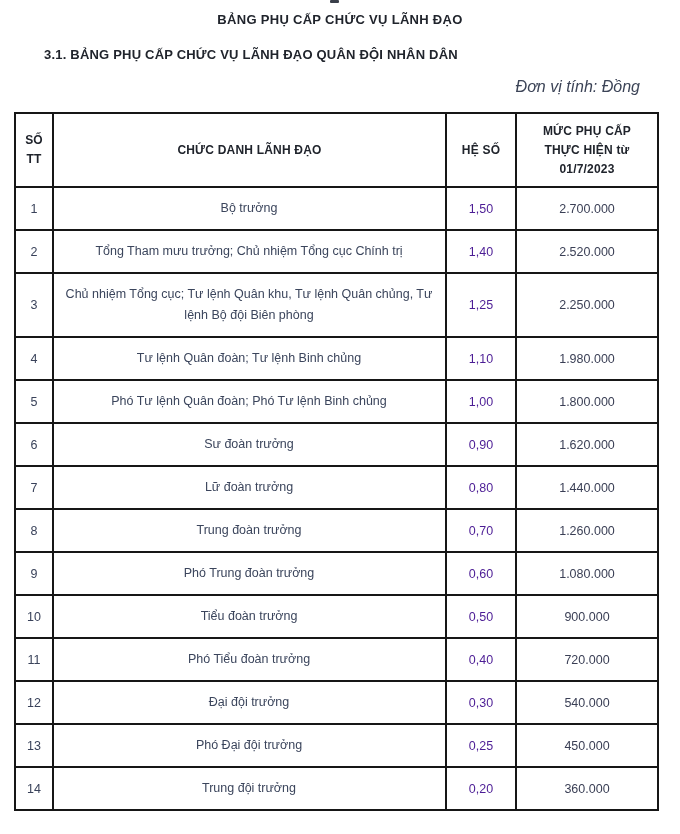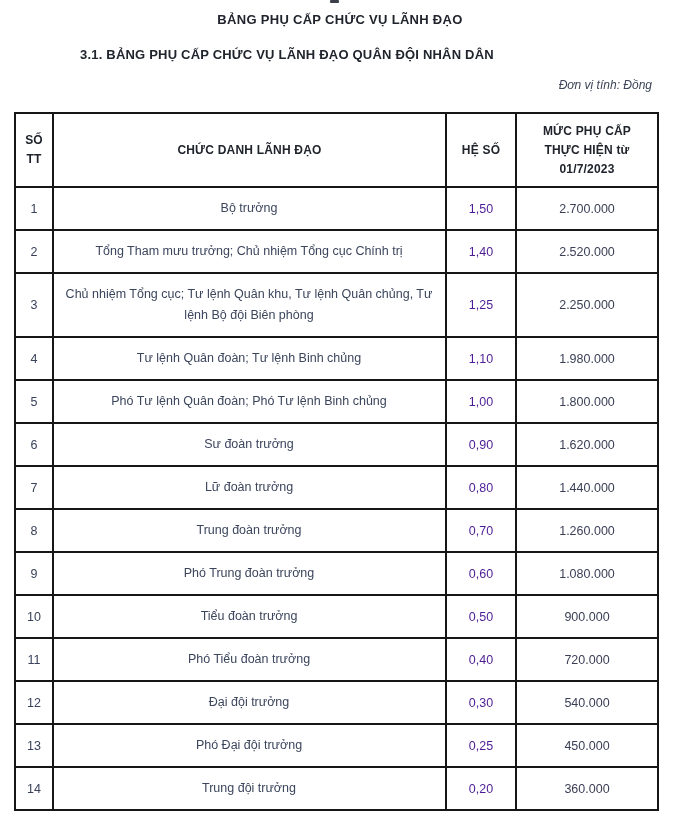--- a/index.html
+++ b/index.html
@@ -29,27 +29,26 @@
     letter-spacing: 0.3px;
     color: #20242c;
   }
   .doc-subtitle {
     position: absolute;
     top: 47px; left: 44px;
     font-size: 13px;
     font-weight: bold;
     letter-spacing: 0.2px;
     color: #20242c;
-    margin-left: 36px;
   }
   .unit-note {
     position: absolute;
     top: 78px;
-    right: 28px;
-    font-size: 12px;
+    right: 40px;
+    font-size: 16px;
     font-style: italic;
     color: #3c4457;
   }
 
   table.allowance {
     position: absolute;
     left: 14px; top: 112px;
     width: 643px;
     border-collapse: collapse;
     table-layout: fixed;

